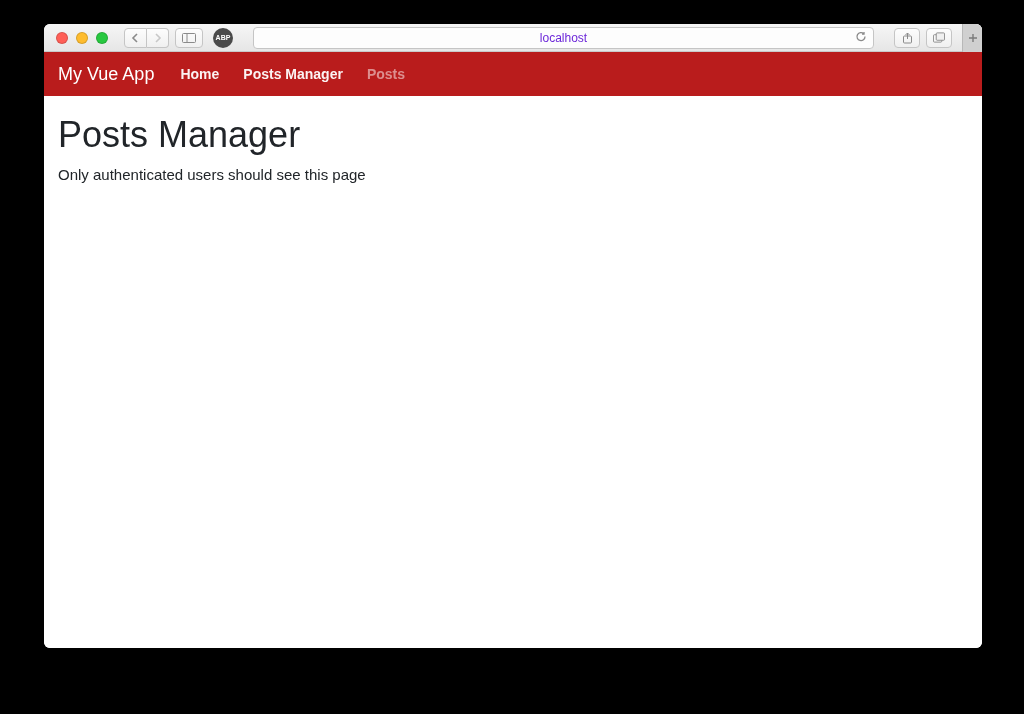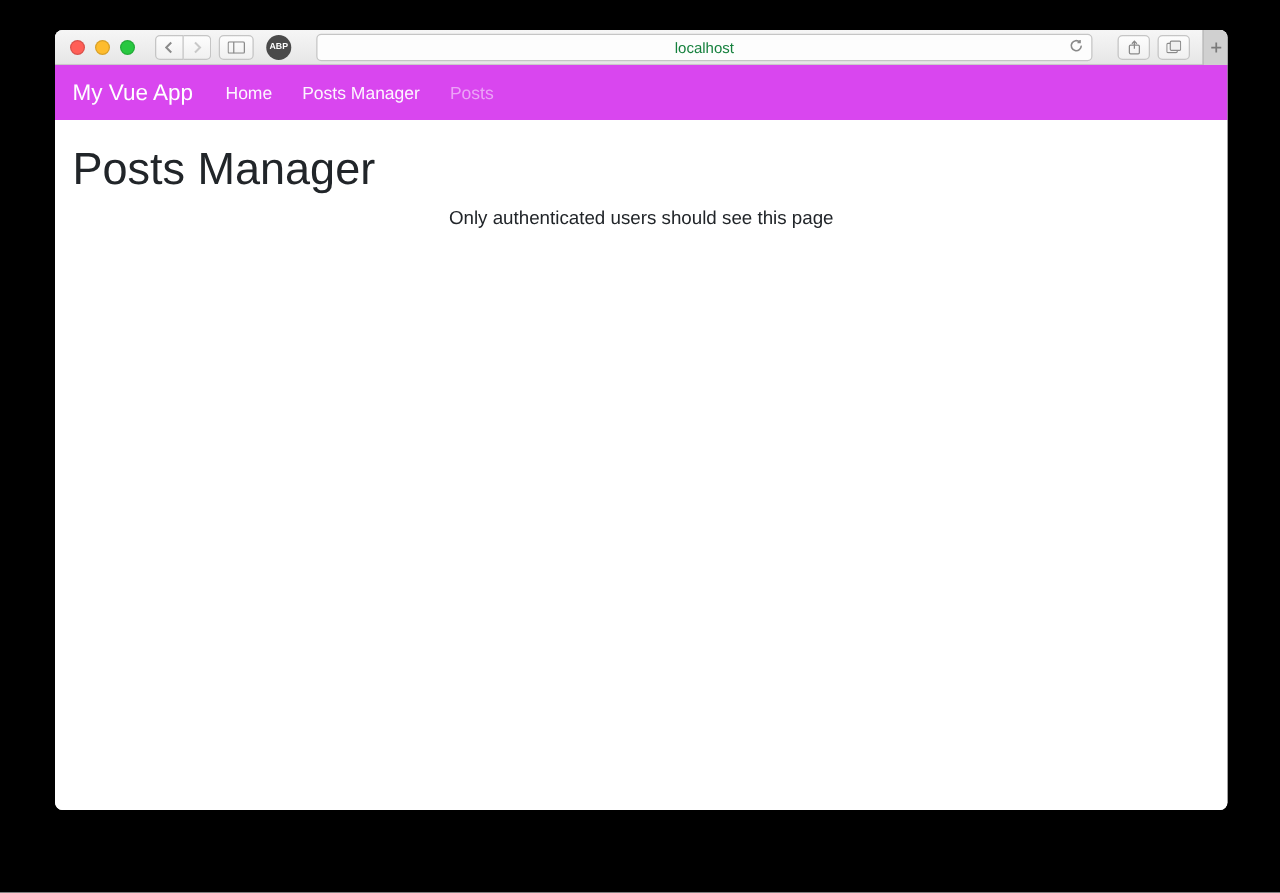--- a/index.html
+++ b/index.html
@@ -80,21 +80,21 @@
     margin: 0 20px;
     height: 22px;
     background: #fdfdfd;
     border: 1px solid #c5c5c5;
     border-radius: 4px;
     display:flex;
     align-items:center;
     justify-content:center;
     position:relative;
     font-size: 12px;
-    color:#15803d;
+    color:#6d28d9;
   }
   .addr .reload {
     position:absolute;
     right:6px;
     top:50%;
     transform: translateY(-50%);
     color:#6b6b6b;
   }
   .newtab {
     position:absolute;
@@ -109,58 +109,58 @@
     font-size:14px;
   }
   .right-btns {
     display:flex;
     gap:6px;
     margin-right: 22px;
   }
 
   
   .navbar {
-    background:#d946ef;
+    background:#b91c1c;
     height: 44px;
     display:flex;
     align-items:center;
     padding: 0 14px;
     gap: 8px;
   }
   .brand {
     color:#fff;
     font-size: 18px;
     font-weight: 400;
     margin-right: 10px;
     cursor:pointer;
   }
   .nav-link {
     color: rgba(255,255,255,0.95);
     font-size: 14px;
     padding: 0 8px;
     cursor:pointer;
+    font-weight:bold;
   }
   .nav-link.muted {
     color: rgba(255,255,255,0.5);
   }
   .content {
     flex:1;
     background:#fff;
     padding: 18px 14px;
   }
   h1.page-title {
     font-size: 36px;
     font-weight: 500;
     color:#212529;
     margin-bottom: 10px;
   }
   p.page-sub {
     font-size: 15px;
     color:#212529;
-    text-align:center;
   }
 </style>
 </head>
 <body>
 
 <div class="window">
 
   <div class="titlebar">
     <div class="traffic">
       <div class="dot red"></div>

